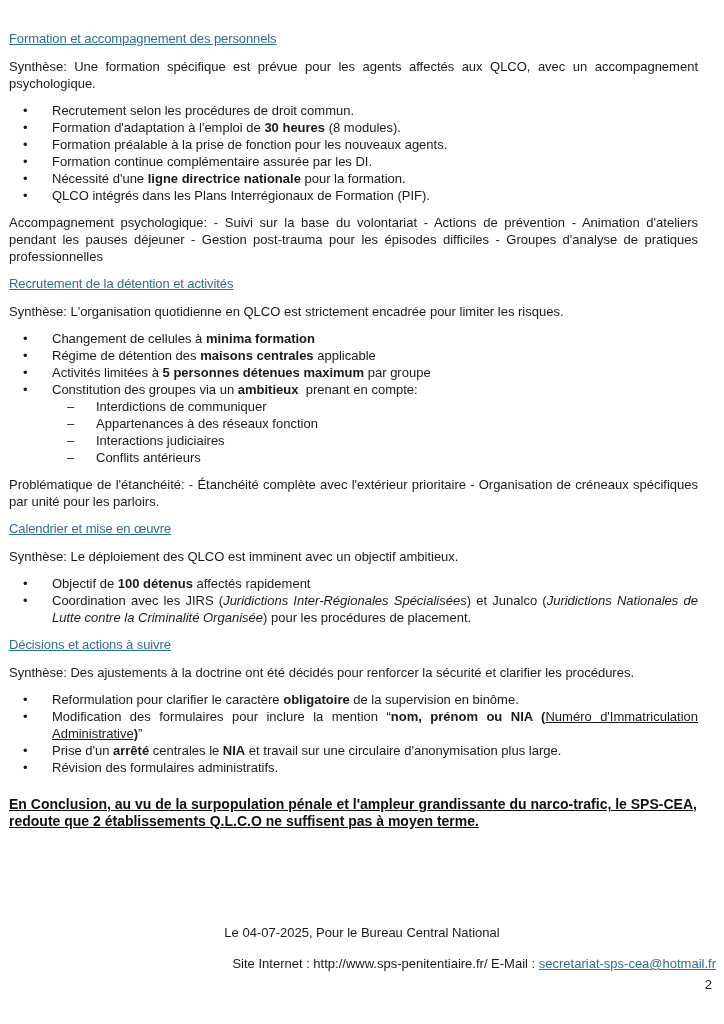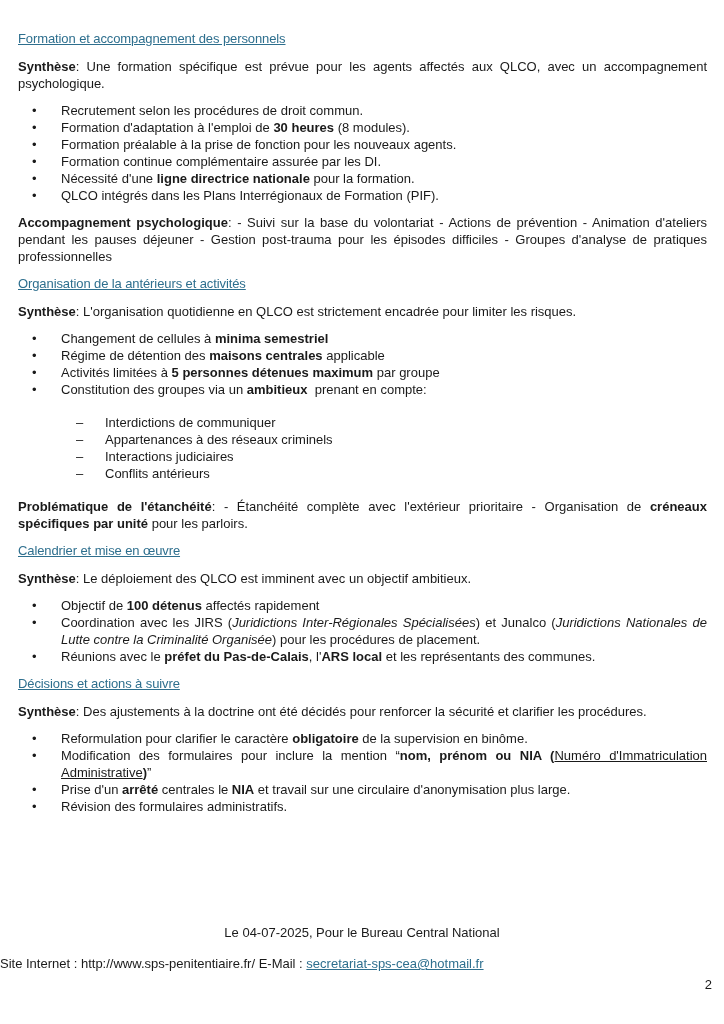--- a/index.html
+++ b/index.html
@@ -12,57 +12,57 @@
       height: 1024px;
       position: relative;
       overflow: hidden;
       font-family: "Liberation Sans", sans-serif;
       color: #1a1a1a;
       font-size: 13px;
       line-height: 17px;
     }
     .page {
       position: absolute;
-      left: 18px;
+      left: 9px;
       top: 30px;
       width: 689px;
     }
     .heading {
       color: #2e6f8e;
       text-decoration: underline;
       font-size: 13px;
       margin: 0 0 11px 0;
       font-weight: normal;
       letter-spacing: -0.1px;
     }
     .synth {
       text-align: justify;
       margin: 0 0 10px 0;
     }
-    .synth b, .para b { font-weight: bold; }
+    .synth b, .para b { font-weight: normal; }
     ul.bullets {
       list-style: none;
       margin: 0 0 10px 0;
       padding: 0;
     }
     ul.bullets > li {
       position: relative;
       padding-left: 43px;
       margin: 0;
       text-align: justify;
     }
     ul.bullets > li::before {
       content: "•";
       position: absolute;
       left: 14px;
       top: 0;
     }
     ul.dashes {
       list-style: none;
-      margin: 16px;
+      margin: 0;
       padding: 0;
     }
     ul.dashes > li {
       position: relative;
       padding-left: 87px;
       margin: 0;
     }
     ul.dashes > li::before {
       content: "–";
       position: absolute;
@@ -87,21 +87,21 @@
       width: 724px;
       top: 924px;
       text-align: center;
       font-size: 13px;
     }
     .footer-site {
       position: absolute;
       left: 0;
       width: 716px;
       top: 955px;
-      text-align: left;
+      text-align: right;
       font-size: 13px;
     }
     .footer-site a {
       color: #2e6f8e;
       text-decoration: underline;
     }
     .page-num {
       position: absolute;
       right: 12px;
       top: 976px;
@@ -120,51 +120,51 @@
   <ul class="bullets">
     <li><span>Recrutement selon les procédures de droit commun.</span></li>
     <li><span>Formation d'adaptation à l'emploi de </span><b>30 heures</b><span> (8 modules).</span></li>
     <li><span>Formation préalable à la prise de fonction pour les nouveaux agents.</span></li>
     <li><span>Formation continue complémentaire assurée par les DI.</span></li>
     <li><span>Nécessité d'une </span><b>ligne directrice nationale</b><span> pour la formation.</span></li>
     <li><span>QLCO intégrés dans les Plans Interrégionaux de Formation (PIF).</span></li>
   </ul>
   <p class="para"><b>Accompagnement psychologique</b><span>: - Suivi sur la base du volontariat - Actions de prévention - Animation d'ateliers pendant les pauses déjeuner - Gestion post-trauma pour les épisodes difficiles - Groupes d'analyse de pratiques professionnelles</span></p>
 
-  <div class="heading">Organisation de la antérieurs et activités</div>
+  <div class="heading">Recrutement de la détention et activités</div>
   <p class="synth"><b>Synthèse</b><span>: L'organisation quotidienne en QLCO est strictement encadrée pour limiter les risques.</span></p>
   <ul class="bullets">
-    <li><span>Changement de cellules à </span><b>minima semestriel</b></li>
+    <li><span>Changement de cellules à </span><b>minima formation</b></li>
     <li><span>Régime de détention des </span><b>maisons centrales</b><span> applicable</span></li>
     <li><span>Activités limitées à </span><b>5 personnes détenues maximum</b><span> par groupe</span></li>
     <li><span>Constitution des groupes via un </span><b>ambitieux</b><span style="white-space:pre">  prenant en compte:</span>
       <ul class="dashes" style="margin-left:-43px;">
         <li>Interdictions de communiquer</li>
-        <li>Appartenances à des réseaux criminels</li>
+        <li>Appartenances à des réseaux fonction</li>
         <li>Interactions judiciaires</li>
         <li>Conflits antérieurs</li>
       </ul>
     </li>
   </ul>
   <p class="para"><b>Problématique de l'étanchéité</b><span>: - Étanchéité complète avec l'extérieur prioritaire - Organisation de </span><b>créneaux spécifiques par unité</b><span> pour les parloirs.</span></p>
 
   <div class="heading">Calendrier et mise en œuvre</div>
   <p class="synth"><b>Synthèse</b><span>: Le déploiement des QLCO est imminent avec un objectif ambitieux.</span></p>
   <ul class="bullets">
     <li><span>Objectif de </span><b>100 détenus</b><span> affectés rapidement</span></li>
     <li><span>Coordination avec les JIRS (</span><i>Juridictions Inter-Régionales Spécialisées</i><span>) et Junalco (</span><i>Juridictions Nationales de Lutte contre la Criminalité Organisée</i><span>) pour les procédures de placement.</span></li>
-    <li><span>Réunions avec le </span><b>préfet du Pas-de-Calais</b><span>, l'</span><b>ARS local</b><span> et les représentants des communes.</span></li>
   </ul>
 
   <div class="heading">Décisions et actions à suivre</div>
   <p class="synth"><b>Synthèse</b><span>: Des ajustements à la doctrine ont été décidés pour renforcer la sécurité et clarifier les procédures.</span></p>
   <ul class="bullets">
     <li><span>Reformulation pour clarifier le caractère </span><b>obligatoire</b><span> de la supervision en binôme.</span></li>
     <li><span>Modification des formulaires pour inclure la mention “</span><b>nom, prénom ou NIA (</b><u>Numéro d'Immatriculation Administrative</u><b>)</b><span>”</span></li>
     <li><span>Prise d'un </span><b>arrêté</b><span> centrales le </span><b>NIA</b><span> et travail sur une circulaire d'anonymisation plus large.</span></li>
     <li><span>Révision des formulaires administratifs.</span></li>
   </ul>
 
+  <p class="conclusion">En Conclusion, au vu de la surpopulation pénale et l'ampleur grandissante du narco-trafic, le SPS-CEA, redoute que 2 établissements Q.L.C.O ne suffisent pas à moyen terme.</p>
 </div>
 
 <div class="footer-sig">Le 04-07-2025, Pour le Bureau Central National</div>
 <div class="footer-site"><span>Site Internet : http://www.sps-penitentiaire.fr/ E-Mail : </span><a>secretariat-sps-cea@hotmail.fr</a></div>
 <div class="page-num">2</div>
 
 </body></html>

